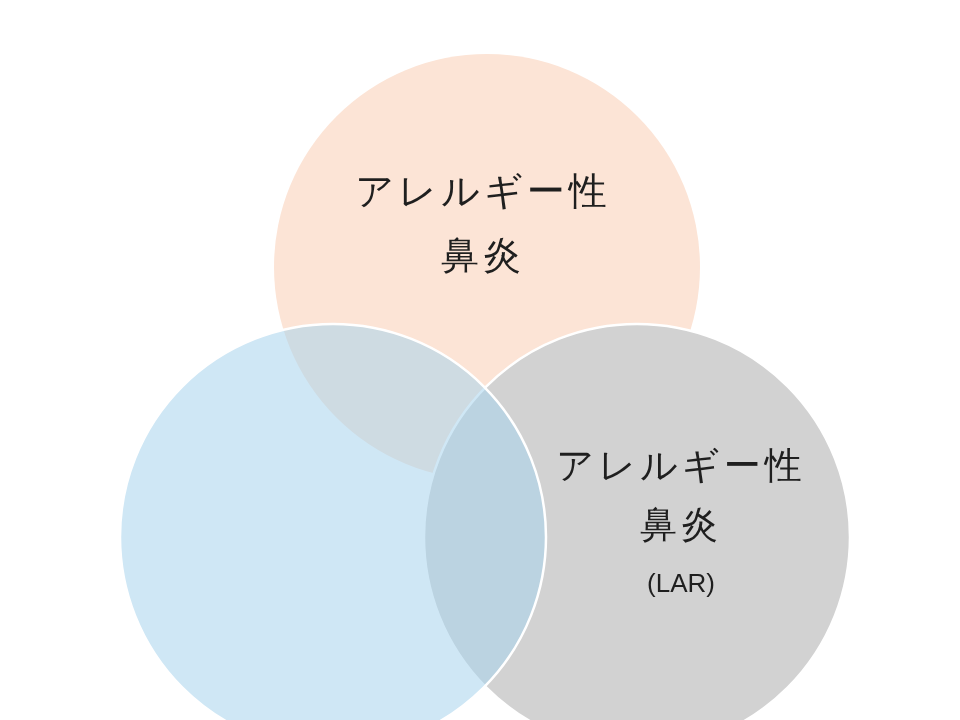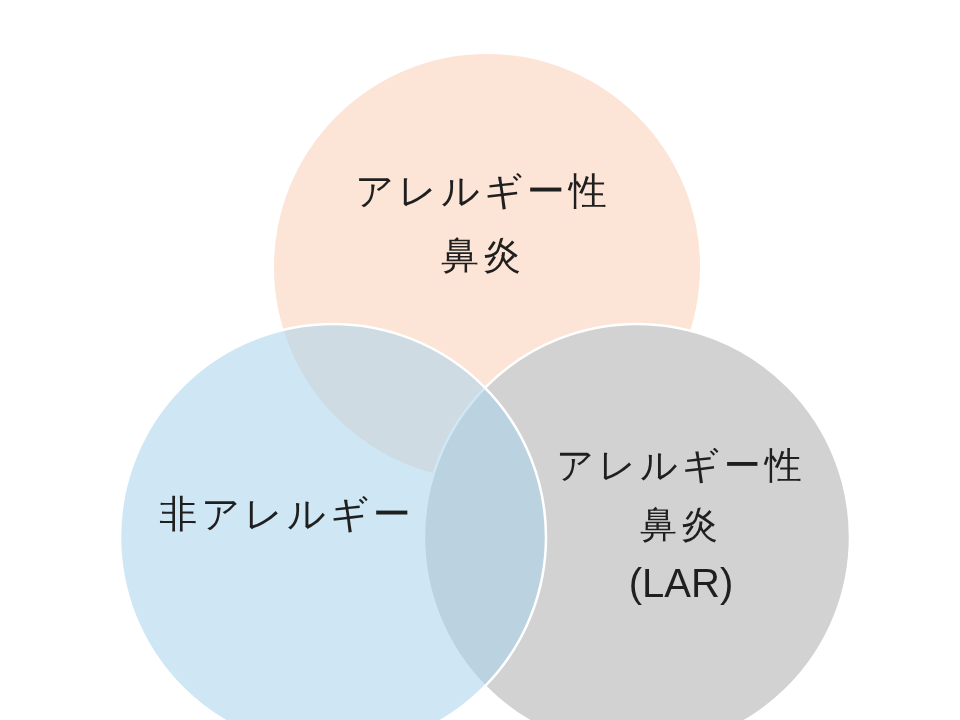--- a/index.html
+++ b/index.html
@@ -20,21 +20,21 @@
     position: absolute;
     text-align: center;
     color: #1f1f1f;
     font-weight: 300;
   }
   .label .line { letter-spacing: 4px; }
   .label-top   { left: 283px; top: 115px; width: 400px; font-size: 38px; line-height: 64px; }
   .label-left  { left: 112px; top: 439px; width: 350px; font-size: 38px; line-height: 62px; }
   .label-right { left: 506px; top: 392px; width: 350px; font-size: 37px; line-height: 59px; }
   .label .lar-line {
-    font-size: 40px;
+    font-size: 26px;
     letter-spacing: 0px;
     font-weight: 500;
     font-family: "Liberation Sans", sans-serif;
   }
 </style>
 </head>
 <body>
 
 <div class="stage">
 
@@ -46,21 +46,20 @@
 
     <circle cx="333" cy="493" r="213" stroke="#ffffff" stroke-width="2.5" fill-opacity="0.55" fill="#a8d3ec"></circle>
   </svg>
 
   <div class="label label-top">
     <div class="line">アレルギー性</div>
     <div class="line">鼻炎</div>
   </div>
 
   <div class="label label-left">
-    <div class="line">非アレルギー</div>
   </div>
 
   <div class="label label-right">
     <div class="line">アレルギー性</div>
     <div class="line">鼻炎</div>
     <div class="line lar-line">(LAR)</div>
   </div>
 
 </div>
 

